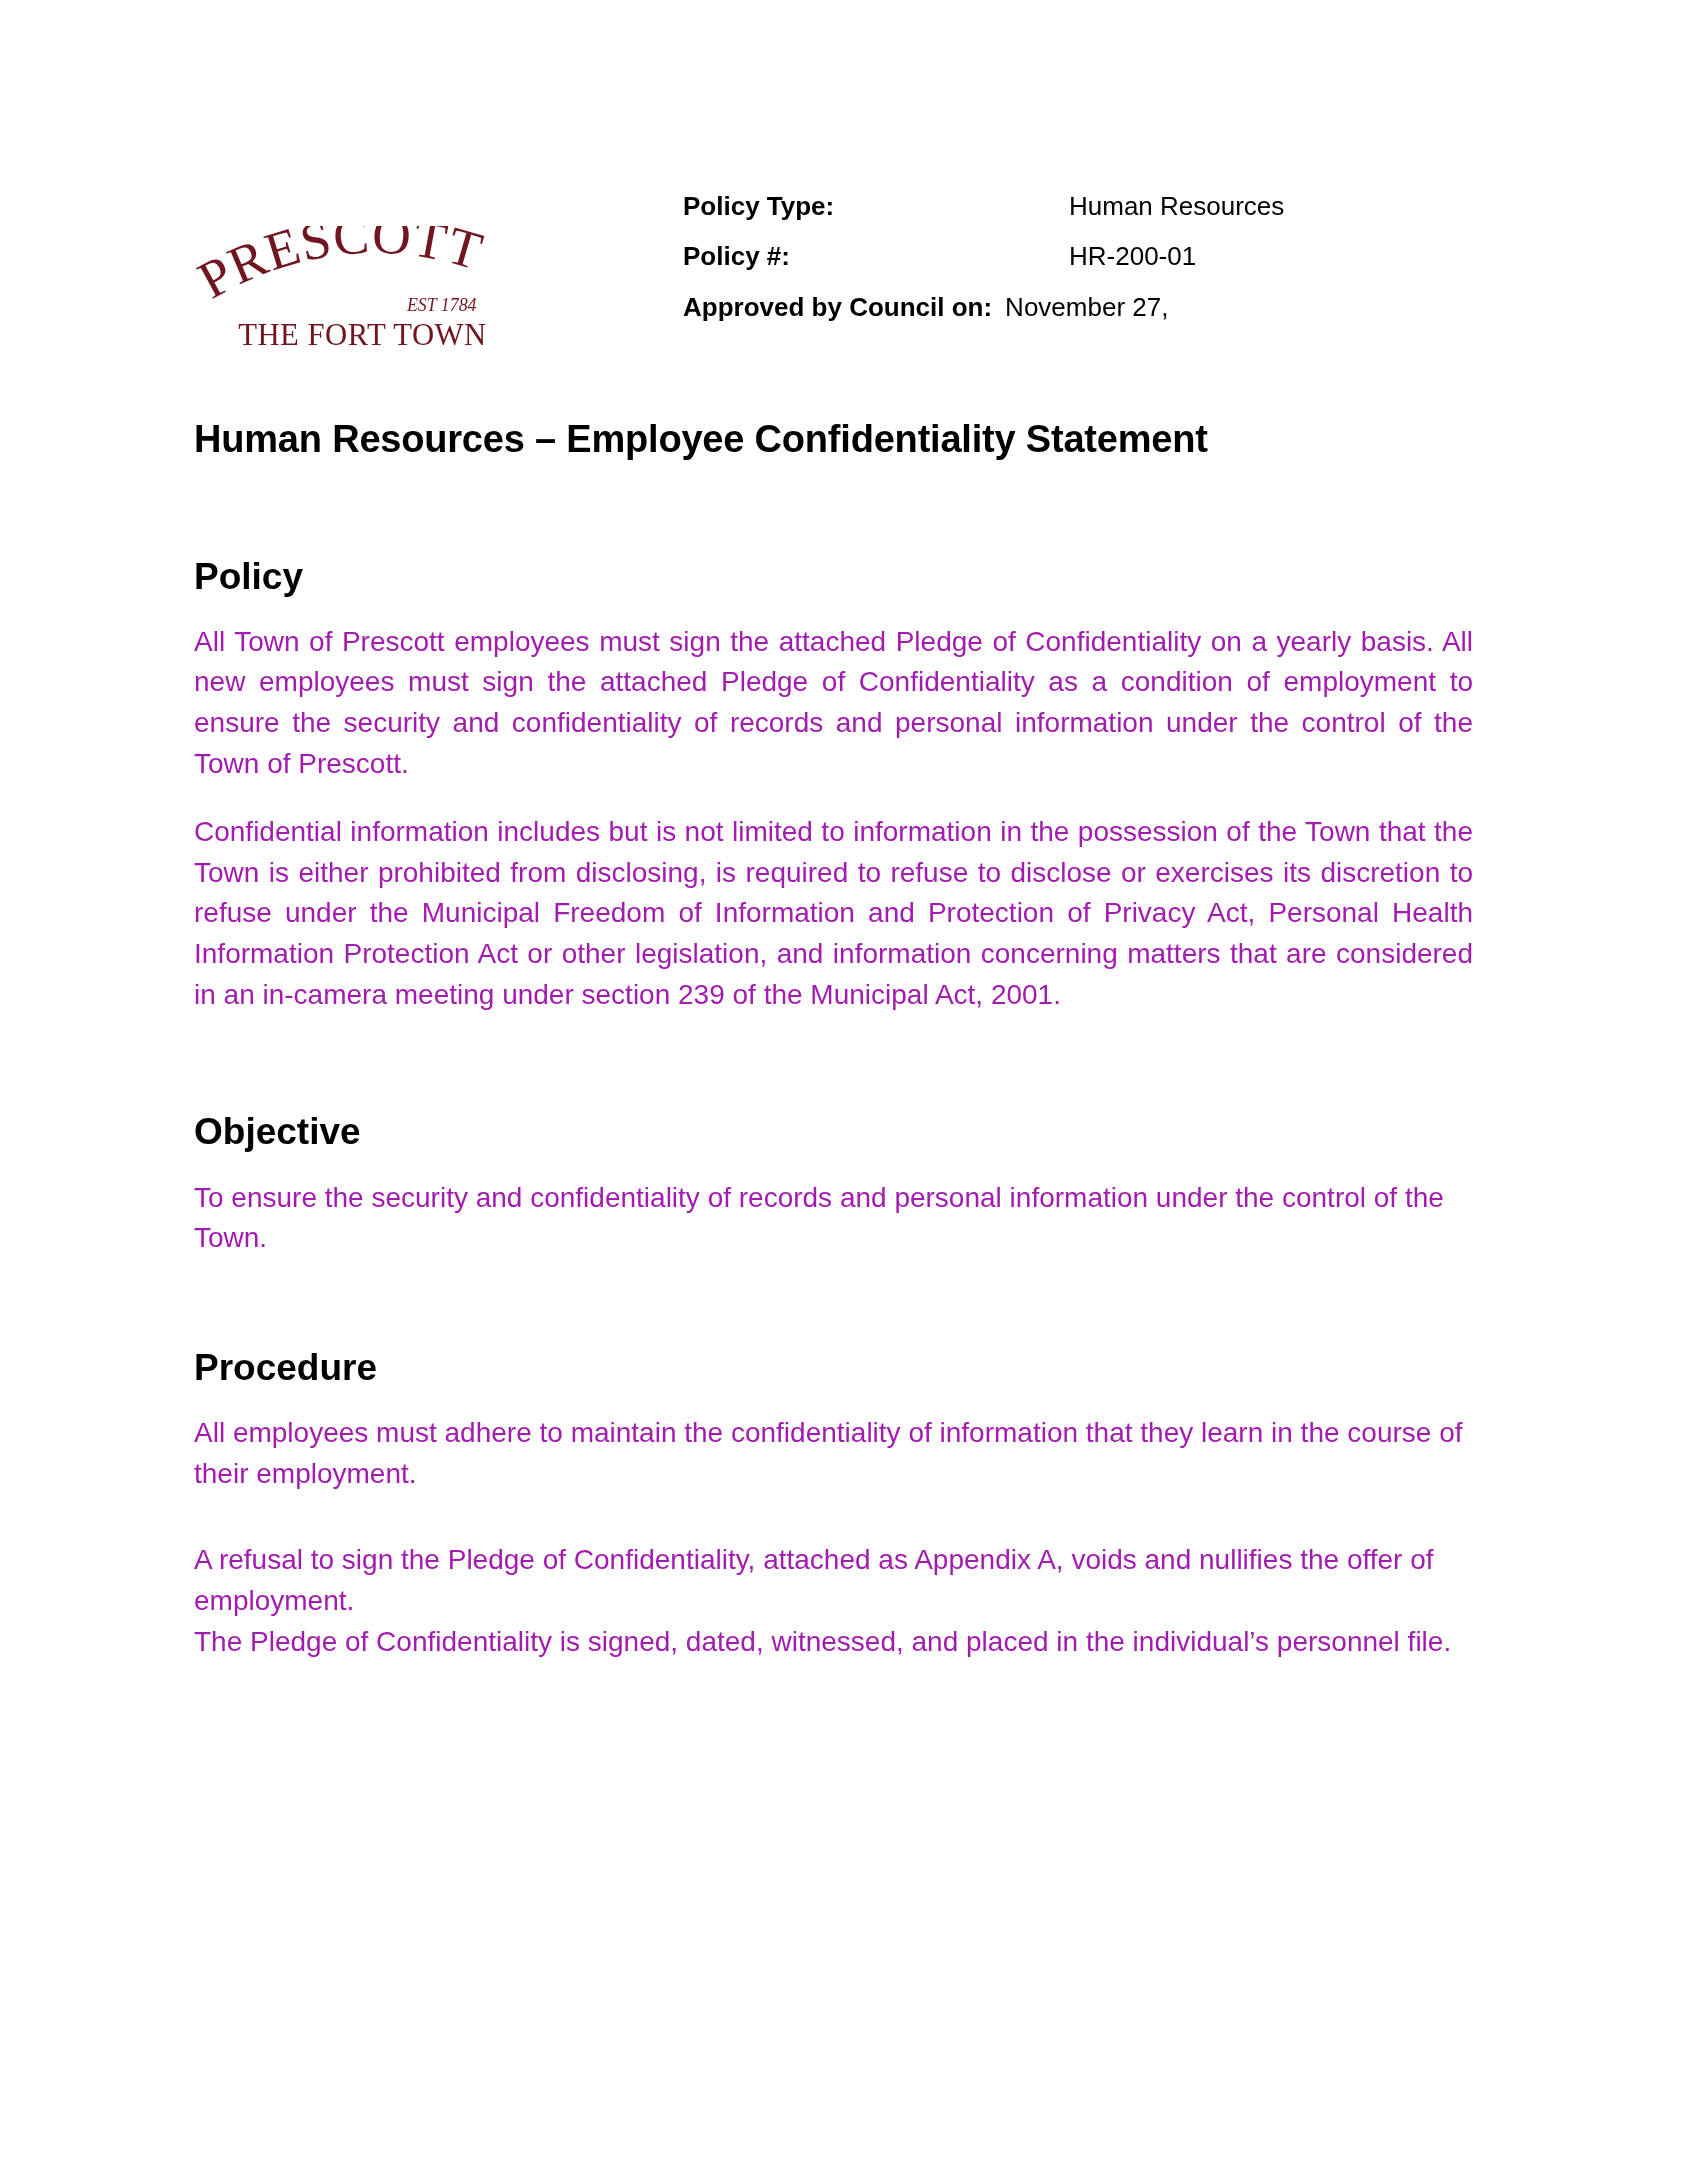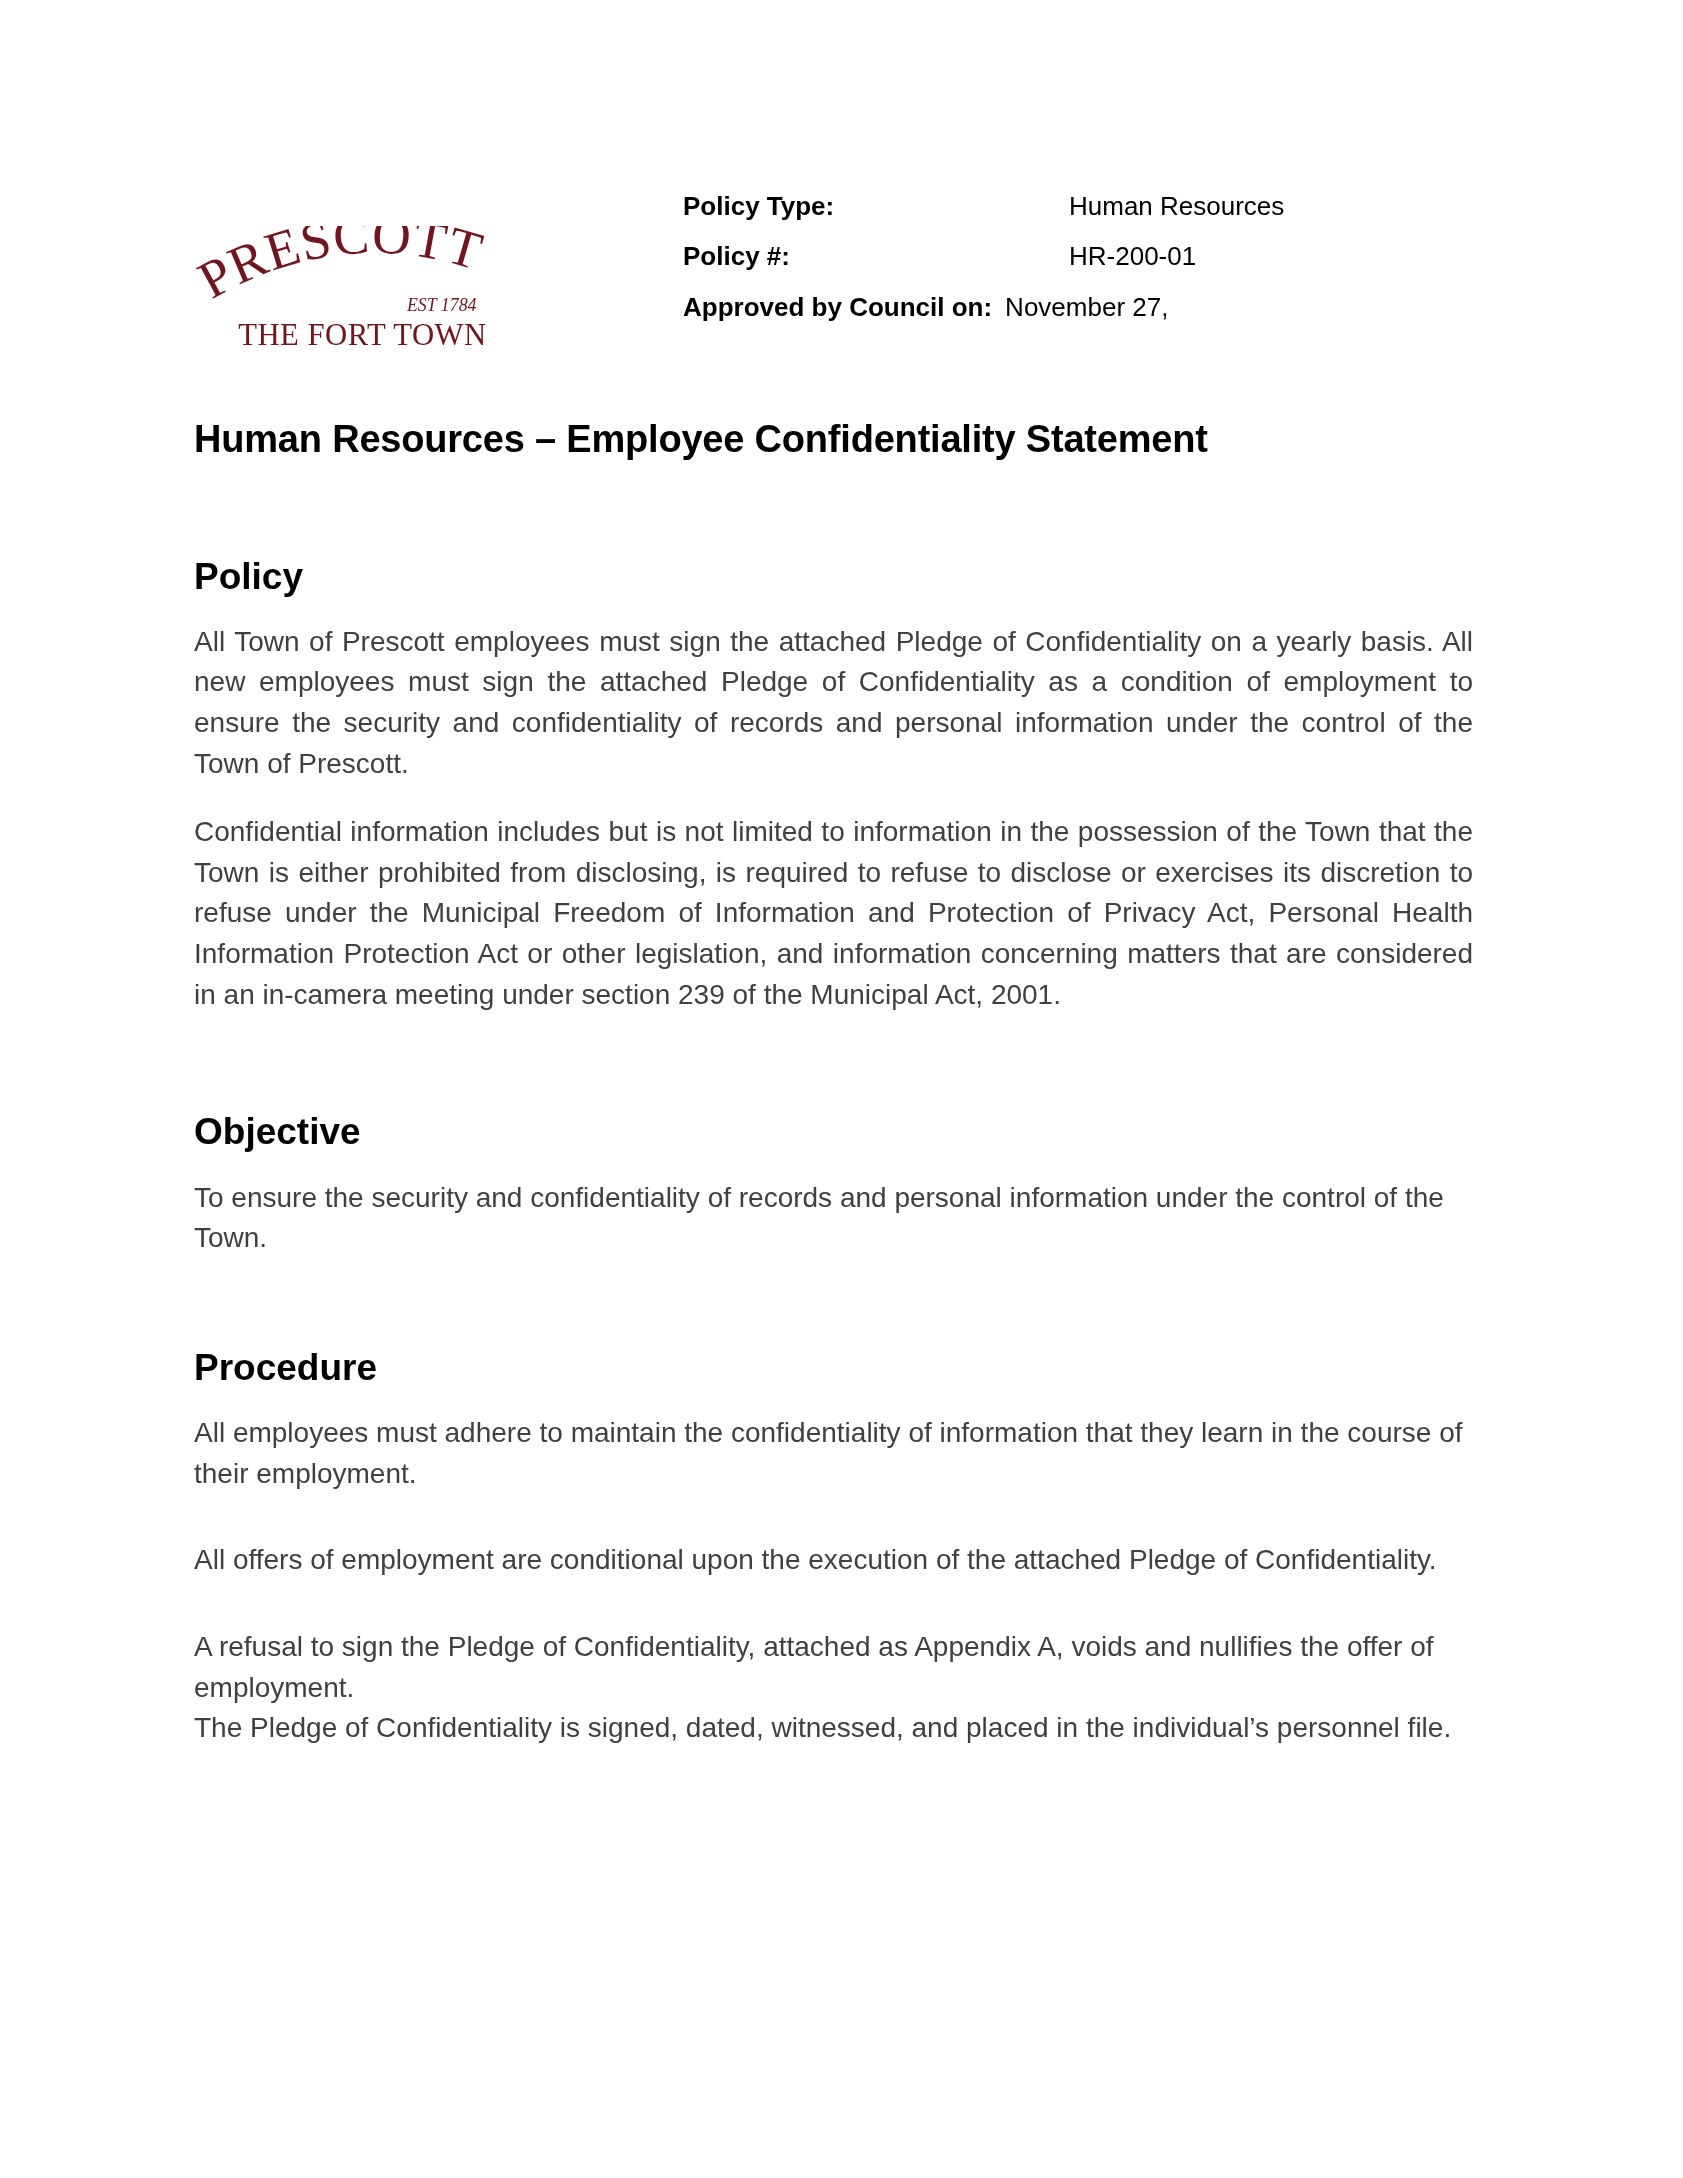--- a/index.html
+++ b/index.html
@@ -115,21 +115,21 @@
     margin: 0 0 23px 0;
   }
 
   .spacer-lg { height: 85px; }
   .spacer-md { height: 77px; }
 
   p.body-text {
     font-size: 28px;
     line-height: 1.45;
     margin: 0 0 28px 0;
-    color: #404040;
+    color: #a21caf;
   }
   p.body-text.justified {
     text-align: justify;
     text-justify: inter-word;
   }
   p.body-text.last { margin-bottom: 0; }
 
   p.body-text.gap-lg { margin-bottom: 46px; }
 </style>
 </head>
@@ -186,20 +186,19 @@
     <div class="section">
       <h2 class="section-heading">Objective</h2>
       <p class="body-text last">To ensure the security and confidentiality of records and personal information under the control of the Town.</p>
     </div>
 
     <div class="spacer-md"></div>
 
     <div class="section">
       <h2 class="section-heading">Procedure</h2>
       <p class="body-text gap-lg">All employees must adhere to maintain the confidentiality of information that they learn in the course of their employment.</p>
-      <p class="body-text gap-lg">All offers of employment are conditional upon the execution of the attached Pledge of Confidentiality.</p>
       <p class="body-text last">A refusal to sign the Pledge of Confidentiality, attached as Appendix A, voids and nullifies the offer of employment.</p>
       <p class="body-text gap-lg">The Pledge of Confidentiality is signed, dated, witnessed, and placed in the individual’s personnel file.</p>
     </div>
 
   </div>
 </div>
 
 
 </body></html>

